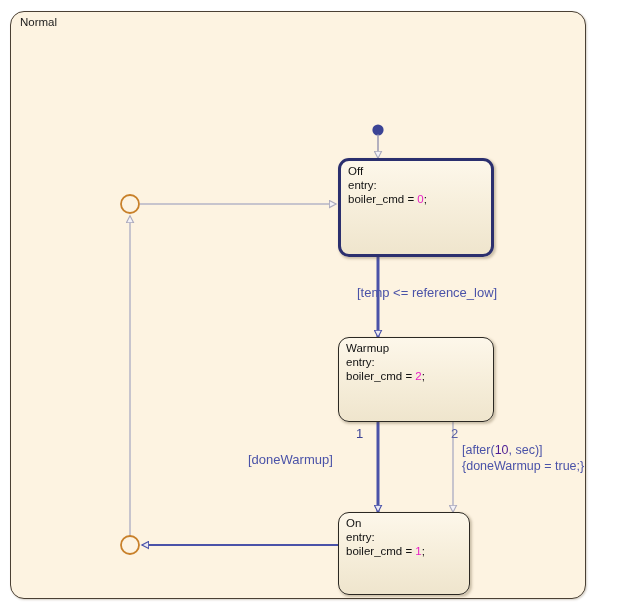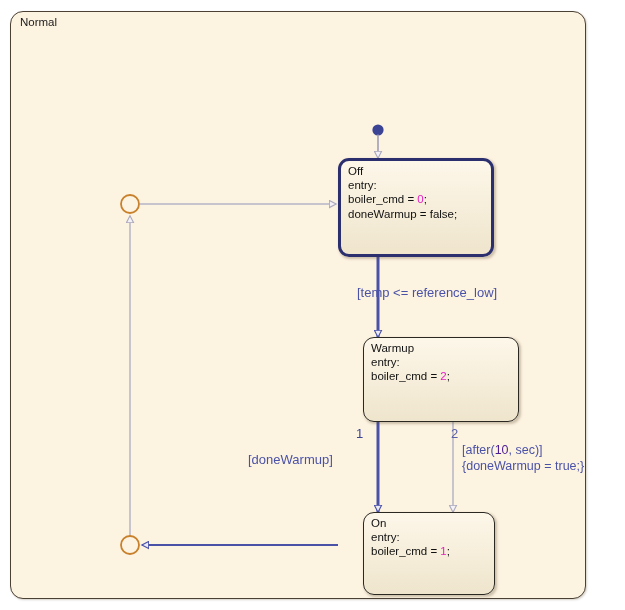--- a/index.html
+++ b/index.html
@@ -42,21 +42,20 @@
   
   .state {
     position: absolute;
     box-sizing: border-box;
     border-radius: 11px;
     background: linear-gradient(to bottom, #fdf7ea 0%, #f7efdc 45%, #efe5cd 100%);
     box-shadow: 1.5px 1.5px 2.5px rgba(80,60,30,0.28);
   }
   .state.inactive {
     border: 1.4px solid #2b2822;
-    margin-left: 25px;
   }
   .state.active {
     border: 3px solid #2b2f6e;
   }
   .state-body {
     position: absolute;
     left: 7px;
     top: 3px;
     right: 4px;
     font-size: 11.5px;
@@ -83,21 +82,21 @@
     color: #3b4395;
     white-space: nowrap;
   }
   .tnum.faded { color: #5a61a6; }
 </style>
 </head>
 <body>
 
 <div id="canvas">
 
-  <div class="superstate" style="left:10px; top:11px; width:576px; height:588px;border-radius:13px;">
+  <div class="superstate" style="left:10px; top:11px; width:576px; height:588px;">
     <span class="superstate-label">Normal</span>
   </div>
 
   <svg id="svg-layer" viewBox="0 0 625 610" xmlns="http://www.w3.org/2000/svg">
     <defs>
       <marker id="arrowActive" markerWidth="9" markerHeight="9" refX="7.4" refY="4.5" orient="auto" markerUnits="userSpaceOnUse">
         <path d="M 0.7,0.9 L 7.6,4.5 L 0.7,8.1 Z" fill="#eceaf2" stroke="#4a52a8" stroke-width="1.1"></path>
       </marker>
       <marker id="arrowIdle" markerWidth="9" markerHeight="9" refX="7.4" refY="4.5" orient="auto" markerUnits="userSpaceOnUse">
         <path d="M 0.7,0.9 L 7.6,4.5 L 0.7,8.1 Z" fill="#f4f2f7" stroke="#aaa9bd" stroke-width="1.1"></path>
@@ -121,21 +120,20 @@
 
     <circle cx="130" cy="204" r="9" fill="#fdf3e1" stroke="#c8802a" stroke-width="1.8"></circle>
     <circle cx="130" cy="545" r="9" fill="#fdf3e1" stroke="#c8802a" stroke-width="1.8"></circle>
   </svg>
 
   <div class="state active" style="left:338px; top:158px; width:156px; height:99px;padding-left:39px;">
     <div class="state-body">
       <div>Off</div>
       <div>entry:</div>
       <div><span>boiler_cmd = </span><span class="num-lit">0</span><span>;</span></div>
-      <div>doneWarmup = false;</div>
     </div>
   </div>
 
   <div class="state inactive" style="left:338px; top:337px; width:156px; height:85px;">
     <div class="state-body">
       <div>Warmup</div>
       <div>entry:</div>
       <div><span>boiler_cmd = </span><span class="num-lit">2</span><span>;</span></div>
     </div>
   </div>

